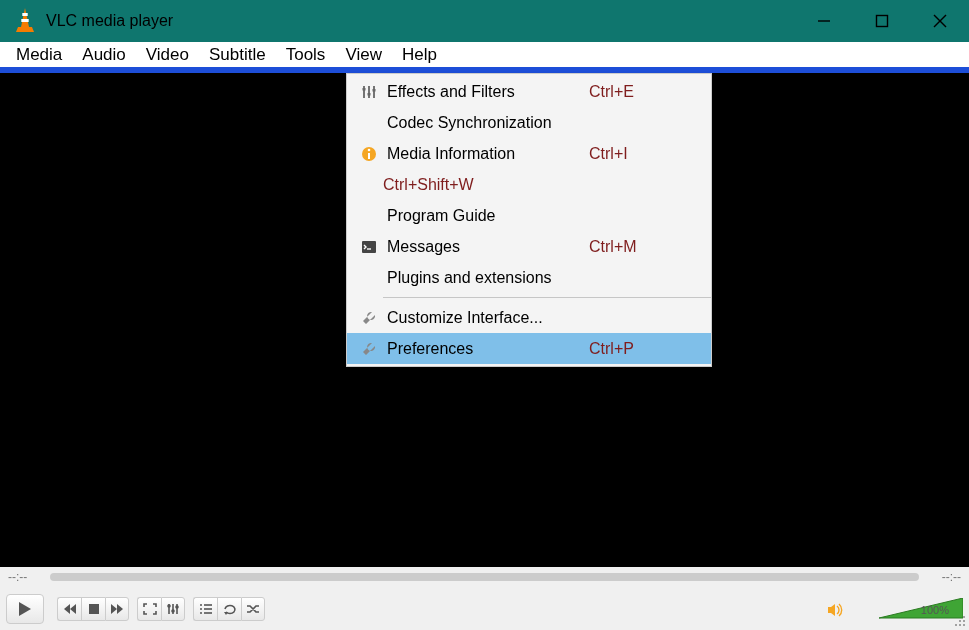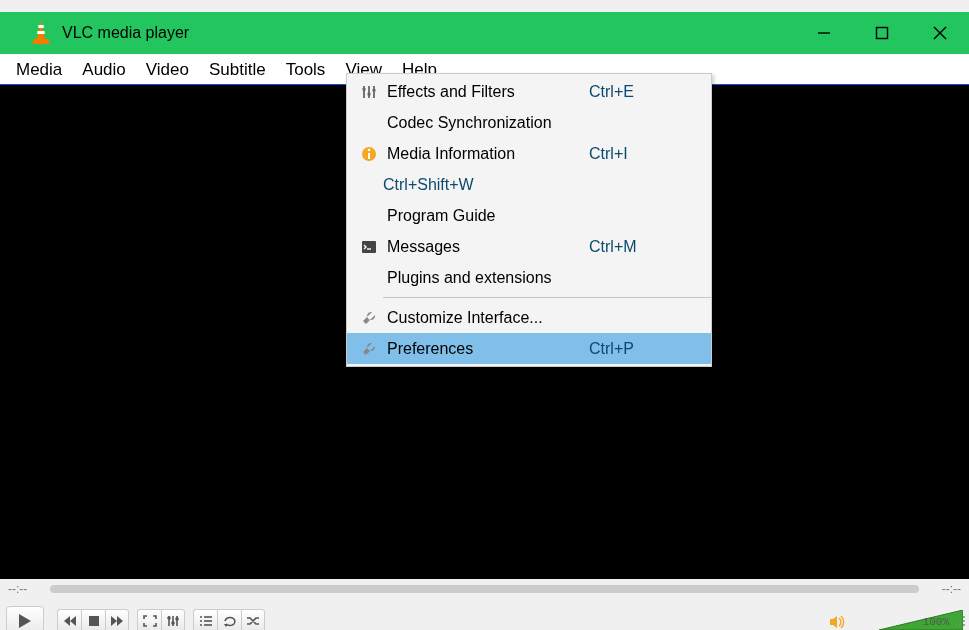--- a/index.html
+++ b/index.html
@@ -7,27 +7,26 @@
       font-family: "Segoe UI", Tahoma, sans-serif;
       font-size: 14px;
       width: 969px;
       height: 630px;
       background: #f0f0f0;
       overflow: hidden;
       position: relative;
     }
     
     .titlebar {
-      background: #22c55e;
+      background: #0f766e;
       height: 43px;
       display: flex;
       align-items: center;
-      padding-left: 24px;
+      padding-left: 8px;
       border-bottom: 1px solid #fff;
-      margin-top: 12px;
     }
     .titlebar .logo { width: 22px; height: 26px; margin-right: 10px; margin-left:6px; }
     .titlebar .title {
       color: #000;
       font-size: 16px;
       flex: 1;
     }
     .winbtns { display: flex; height: 100%; }
     .winbtn {
       width: 58px;
@@ -37,21 +36,21 @@
       font-size: 15px;
     }
     .winbtn svg { pointer-events:none; }
     
     .menubar {
       background: #fff;
       height: 30px;
       display: flex;
       align-items: center;
       padding-left: 6px;
-      border-bottom: 1px solid #1d4ed8;
+      border-bottom: 6px solid #1d4ed8;
     }
     .menuitem {
       padding: 4px 10px;
       font-size: 17px;
       color: #000;
     }
     
     .video-area {
       background: #000;
       height: 494px;
@@ -82,21 +81,21 @@
       justify-content: center;
       align-items: center;
     }
     .dropdown .row .label-col {
       flex: 1;
       padding-left: 4px;
     }
     .dropdown .row .shortcut-col {
       width: 122px;
       text-align: left;
-      color: #0c4a6e;
+      color: #7f1d1d;
       padding-right: 8px;
     }
     .dropdown .separator {
       height: 1px;
       background: #c6c6c6;
       margin: 4px 0 4px 36px;
     }
     .dropdown .row.highlight { background: #7fbfe9; }
     
     .seekbar {
@@ -144,21 +143,21 @@
     .group .cbtn:first-child { border-radius: 3px 0 0 3px; }
     .group .cbtn:last-child { border-radius: 0 3px 3px 0; }
     .group .cbtn:not(:last-child) { border-right: none; }
     .gap { width: 10px; }
     .spacer { flex: 1; }
     .volume {
       display: flex;
       align-items: flex-end;
       gap: 4px;
     }
-    .vol-label { font-size: 11px; color: #555; position: relative; top: -4px; right: -74px; font-family: Liberation Mono, monospace; }
+    .vol-label { font-size: 11px; color: #555; position: relative; top: -4px; right: -74px; }
     .vol-triangle {
       width: 84px;
       height: 22px;
     }
     svg.icon { display: block; }
     .resize-grip { position:absolute; bottom:3px; right:3px; }
   </style>
 </head>
 <body>
 

